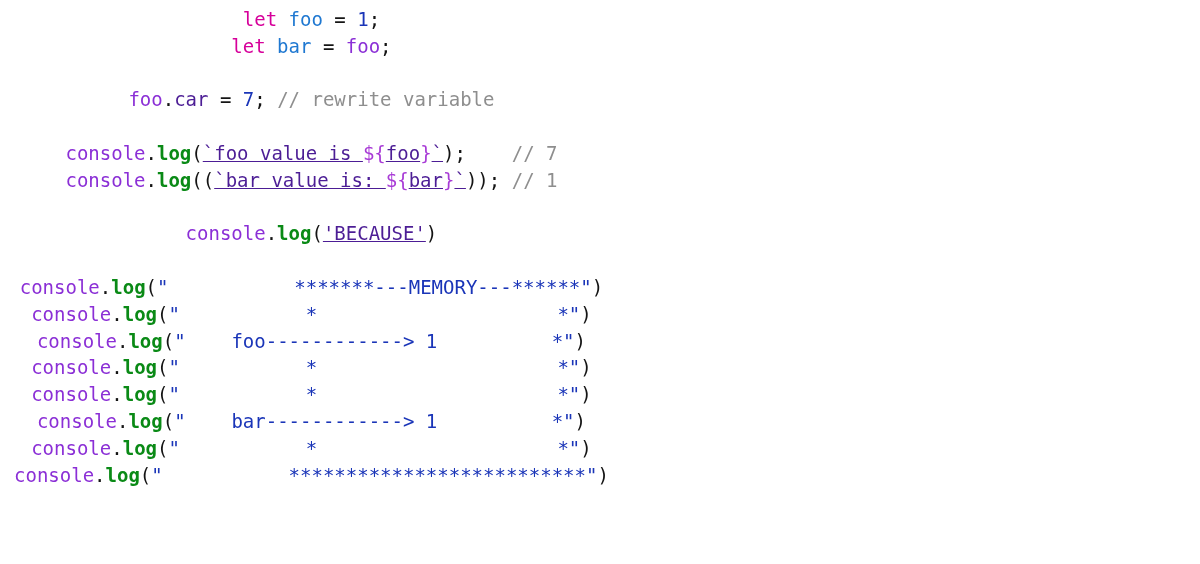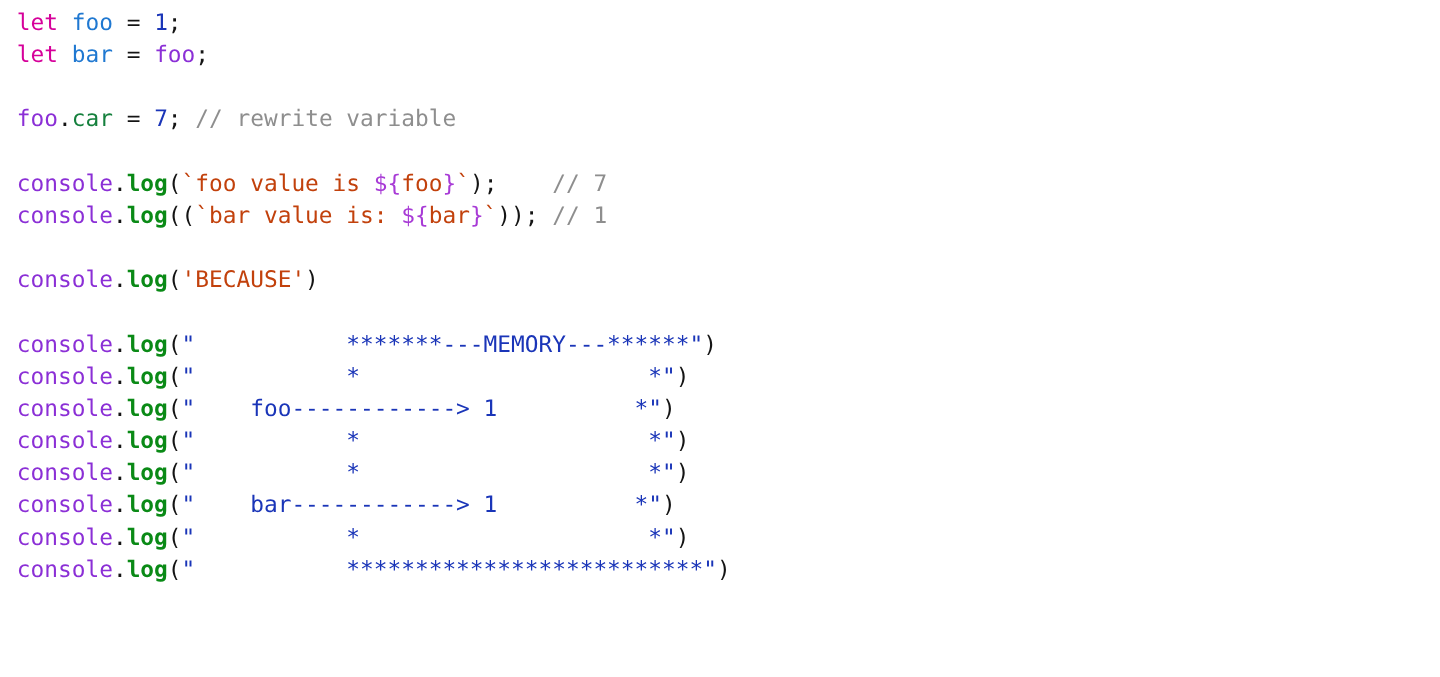--- a/index.html
+++ b/index.html
@@ -14,20 +14,21 @@
     font-family: "DejaVu Sans Mono", "Liberation Mono", monospace;
   }
 
   #code-surface {
     position: absolute;
     left: 0;
     top: 0;
     width: 1140px;
     height: 564px;
     background: #ffffff;
+    text-align: center;
   }
 
   #code-block {
     position: absolute;
     left: 14px;
     top: 6px;
     font-size: 19px;
     line-height: 26.8px;
     letter-spacing: 0px;
     white-space: pre;
@@ -43,22 +44,22 @@
   .code-line.blank {
     height: 26.8px;
   }
 
   .tok { white-space: pre; }
 
   .tok-keyword     { color: #d6009a; }
   .tok-declvar     { color: #1f78d1; }
   .tok-object      { color: #8b2fd6; }
   .tok-method      { color: #0a8a16; font-weight: bold; }
-  .tok-property    { color: #15803d; }
-  .tok-string      { color: #c2410c; }
+  .tok-property    { color: #4c1d95; }
+  .tok-string      { color: #4c1d95; text-decoration: underline; }
   .tok-number      { color: #1a35b8; }
   .tok-comment     { color: #8e8e8e; margin-top: 44px; }
   .tok-punct       { color: #141414; }
   .tok-operator    { color: #141414; }
   .tok-interp      { color: #a83bd6; }
   .tok-ascii       { color: #1a35b8; }
 </style>
 </head>
 <body>
 

